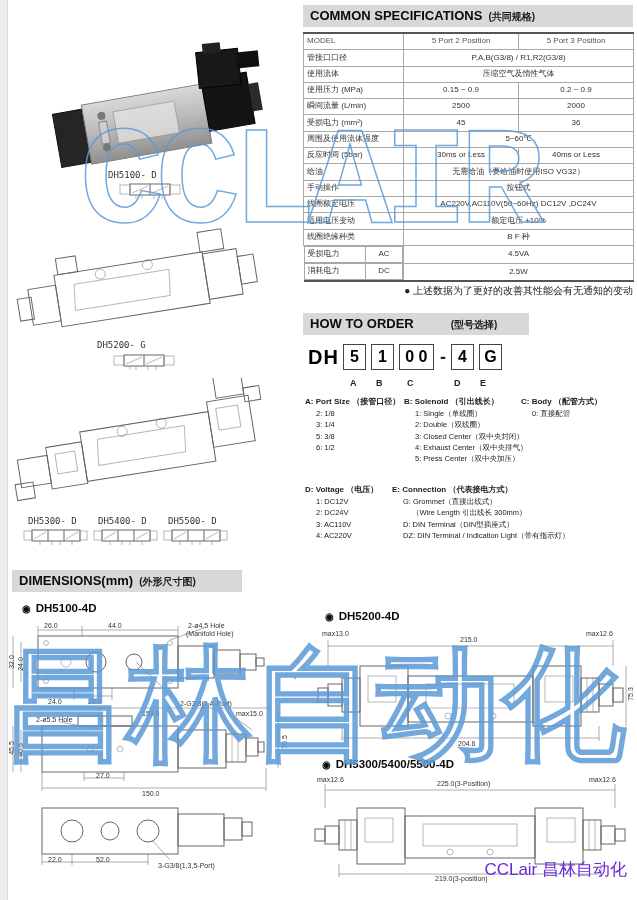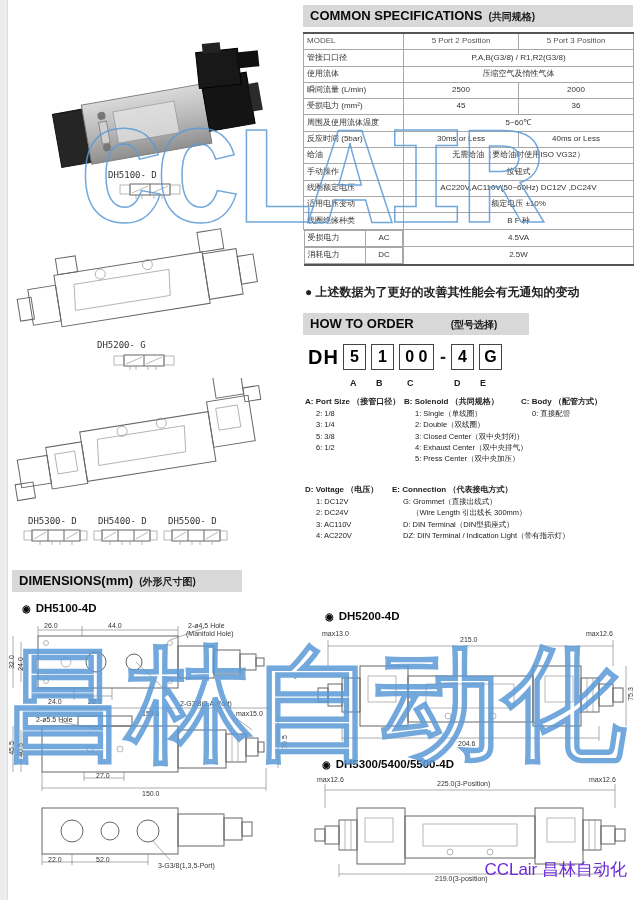--- a/index.html
+++ b/index.html
@@ -15,21 +15,21 @@
 
   
   table.spec{border-collapse:collapse;table-layout:fixed;width:330px;font-size:8px;color:#333;
              border-top:2px solid #555;border-bottom:2px solid #555;}
   table.spec td{border:1px solid #a8a8a8;padding:0 3px;height:15.3px;line-height:1.1;overflow:hidden;}
   table.spec td.c{text-align:center;}
   table.spec tr.hd td{color:#555;}
   .split{display:flex;align-items:center;height:100%;padding:0!important;}
   .split .l{flex:0 0 56%;padding:0 3px;}
   .split .s{flex:1;text-align:center;border-left:1px solid #a8a8a8;align-self:stretch;display:flex;align-items:center;justify-content:center;}
-  .note{font-size:12px;font-weight:bold;color:#222;}
+  .note{font-size:10px;font-weight:normal;color:#222;text-align:right;}
 
   
   .code-line{display:flex;align-items:center;}
   .dh{font-weight:bold;font-size:20px;color:#000;letter-spacing:1px;margin-right:4px;}
   .box{border:1.5px solid #444;width:21px;height:24px;line-height:24px;text-align:center;
        font-weight:bold;font-size:16px;color:#000;margin-right:5px;background:#fff;}
   .box.w{width:33px;}
   .dash{font-weight:bold;font-size:18px;margin:0 5px 0 1px;}
   .letters span{position:absolute;font-weight:bold;font-size:9px;color:#222;}
   .grp{position:absolute;font-size:7.5px;color:#222;line-height:1.5;white-space:nowrap;}
@@ -222,20 +222,25 @@
   </tr>
   <tr>
         <td>管接口口径</td>
         <td class="c" colspan="2">P,A,B(G3/8) / R1,R2(G3/8)</td>
       </tr>
   <tr>
         <td>使用流体</td>
         <td class="c" colspan="2">压缩空气及惰性气体</td>
       </tr>
   <tr>
+        <td>使用压力 (MPa)</td>
+        <td class="c">0.15 ~ 0.9</td>
+        <td class="c">0.2 ~ 0.9</td>
+      </tr>
+  <tr>
         <td>瞬间流量 (L/min)</td>
         <td class="c">2500</td>
         <td class="c">2000</td>
       </tr>
   <tr>
         <td>受损电力 (mm²)</td>
         <td class="c">45</td>
         <td class="c">36</td>
       </tr>
   <tr>
@@ -309,21 +314,21 @@
 </div>
 
 <div class="grp" style="left:305px;top:396px;">
   <div class="gh"><span>A: Port Size</span> <span>（接管口径）</span></div>
   <div class="it">2: 1/8</div>
   <div class="it">3: 1/4</div>
   <div class="it">5: 3/8</div>
   <div class="it">6: 1/2</div>
 </div>
 <div class="grp" style="left:404px;top:396px;">
-  <div class="gh"><span>B: Solenoid</span> <span>（共同规格）</span></div>
+  <div class="gh"><span>B: Solenoid</span> <span>（引出线长）</span></div>
   <div class="it">1: Single（单线圈）</div>
   <div class="it">2: Double（双线圈）</div>
   <div class="it">3: Closed Center（双中央封闭）</div>
   <div class="it">4: Exhaust Center（双中央排气）</div>
   <div class="it">5: Press Center（双中央加压）</div>
 </div>
 <div class="grp" style="left:521px;top:396px;">
   <div class="gh"><span>C: Body</span> <span>（配管方式）</span></div>
   <div class="it">0: 直接配管</div>
 </div>

